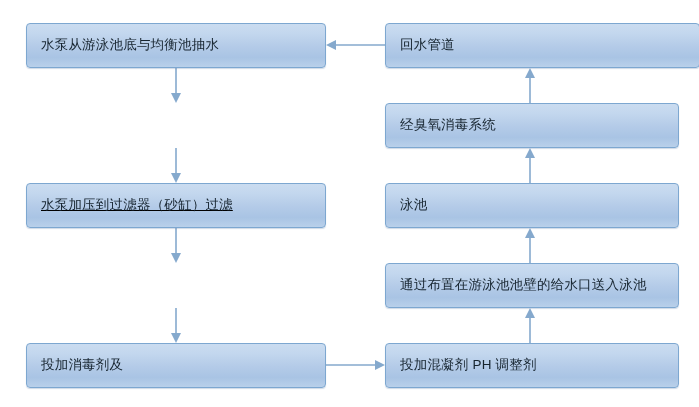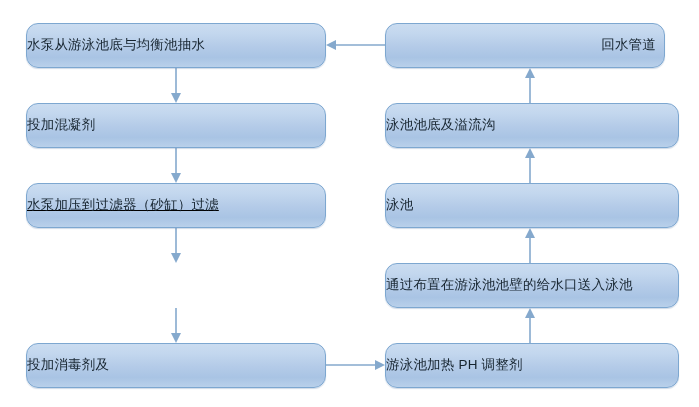--- a/index.html
+++ b/index.html
@@ -16,30 +16,31 @@
   #canvas {
     position: relative;
     width: 699px;
     height: 407px;
     background: #ffffff;
   }
   .node {
     position: absolute;
     box-sizing: border-box;
     border: 1px solid #7da7d0;
-    border-radius: 12px;
+    border-radius: 4px;
     background: linear-gradient(to bottom,
         #cadcf0 0%,
         #c3d7ee 22%,
         #b4cbe8 52%,
         #a9c4e4 78%,
         #b9d0ea 100%);
     box-shadow: 0 1px 1px rgba(120,150,185,0.35);
     display: flex;
     align-items: center;
+    padding-left: 14px;
     padding-right: 8px;
   }
   .node-label {
     font-size: 13.5px;
     line-height: 1.2;
     color: #16242f;
     letter-spacing: 0.2px;
     white-space: nowrap;
   }
   .conn-svg {
@@ -108,46 +109,43 @@
     <g>
       <line class="conn-line" x1="385" y1="45" x2="336" y2="45"></line>
       <polygon class="conn-head" points="326,45 336,40 336,50"></polygon>
     </g>
   </svg>
 
   <div class="node" style="left:26px; top:23px; width:300px; height:45px;">
     <span class="node-label">水泵从游泳池底与均衡池抽水</span>
   </div>
 
-  <div class="node" style="left:26px; top:103px; width:300px; height:45px;">
-    <span class="node-label">投加混凝剂</span>
-  </div>
 
   <div class="node" style="left:26px; top:183px; width:300px; height:45px;text-decoration:underline;">
     <span class="node-label">水泵加压到过滤器（砂缸）过滤</span>
   </div>
 
 
   <div class="node" style="left:26px; top:343px; width:300px; height:45px;">
     <span class="node-label">投加消毒剂及</span>
   </div>
 
-  <div class="node" style="left:385px; top:23px; width:280px; height:45px;justify-content:flex-end;">
+  <div class="node" style="left:385px; top:23px; width:315px; height:45px;">
     <span class="node-label">回水管道</span>
   </div>
 
   <div class="node" style="left:385px; top:103px; width:294px; height:45px;">
-    <span class="node-label">泳池池底及溢流沟</span>
+    <span class="node-label">经臭氧消毒系统</span>
   </div>
 
   <div class="node" style="left:385px; top:183px; width:294px; height:45px;">
     <span class="node-label">泳池</span>
   </div>
 
   <div class="node" style="left:385px; top:263px; width:294px; height:45px;">
     <span class="node-label">通过布置在游泳池池壁的给水口送入泳池</span>
   </div>
 
   <div class="node" style="left:385px; top:343px; width:294px; height:45px;">
-    <span class="node-label">游泳池加热 PH 调整剂</span>
+    <span class="node-label">投加混凝剂 PH 调整剂</span>
   </div>
 
 </div>
 
 </body></html>

